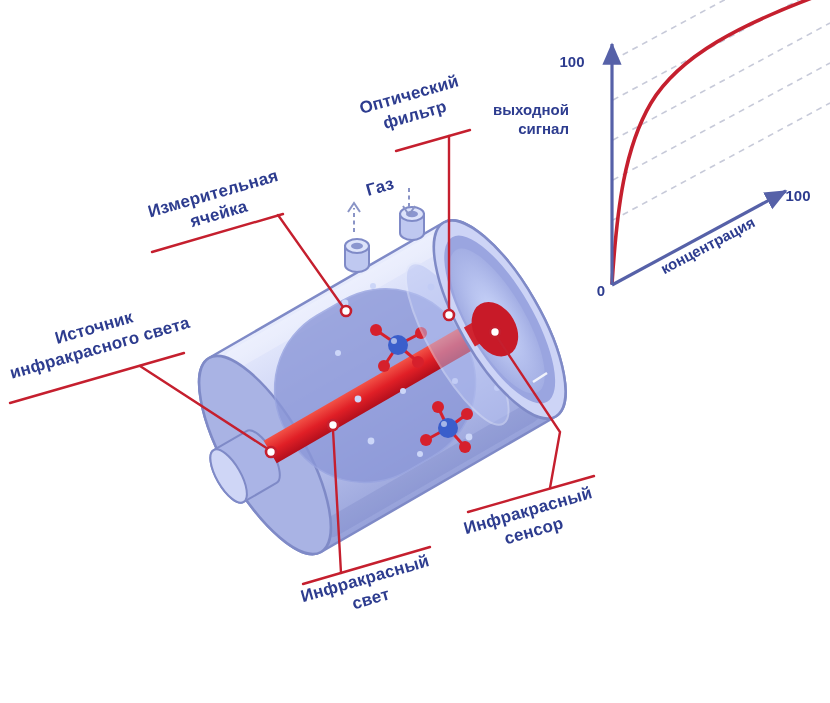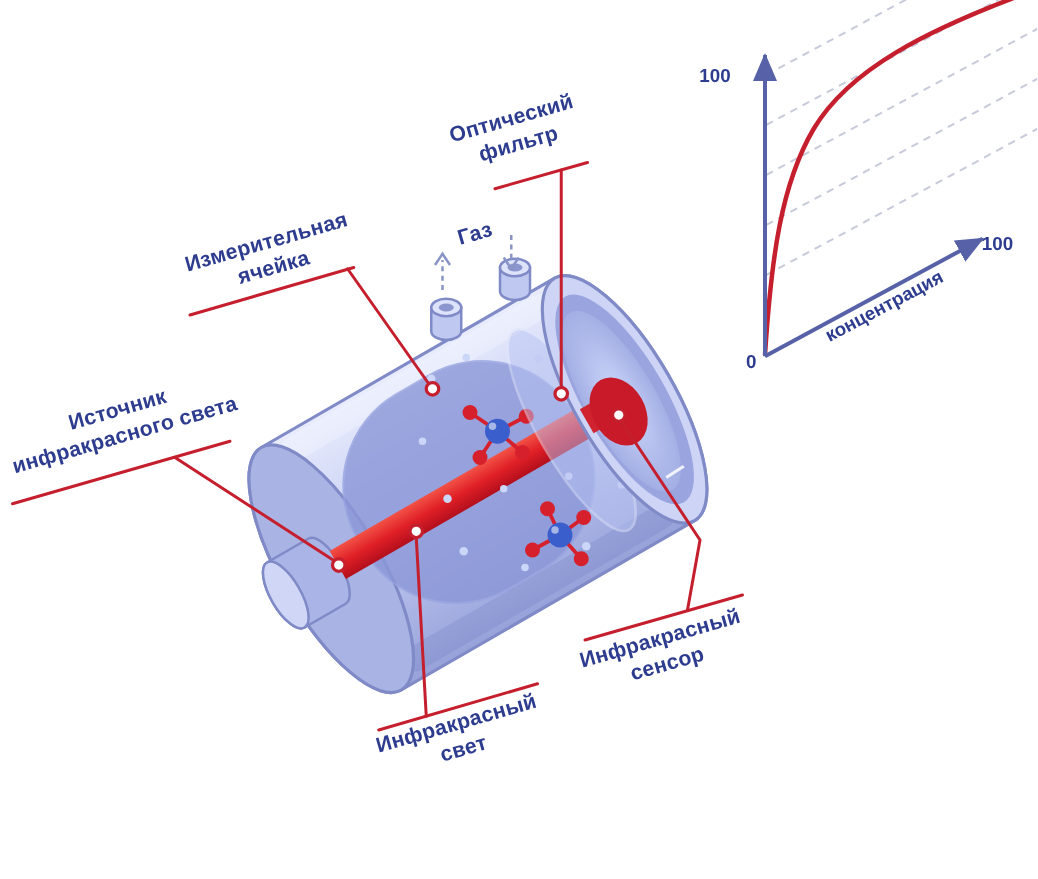--- a/index.html
+++ b/index.html
@@ -182,17 +182,19 @@
   <div class="label" style="left:216px;top:204px">Измерительная
 ячейка</div>
   <div class="label" style="left:97px;top:338px">Источник
 инфракрасного света</div>
   <div class="label" style="left:368px;top:589px">Инфракрасный
 свет</div>
   <div class="label" style="left:531px;top:521px">Инфракрасный
 сенсор</div>
 
   <div class="chart-label" style="left:572px;top:62px;transform:translate(-50%,-50%)">100</div>
+  <div class="chart-label" style="left:531px;top:120px;transform:translate(-50%,-50%);text-align:right">выходной
+сигнал</div>
   <div class="chart-label" style="left:601px;top:291px;transform:translate(-50%,-50%)">0</div>
   <div class="chart-label" style="left:708px;top:246px;transform:translate(-50%,-50%) rotate(-28deg)">концентрация</div>
   <div class="chart-label" style="left:798px;top:196px;transform:translate(-50%,-50%)">100</div>
 
 </div>
 
 </body></html>

